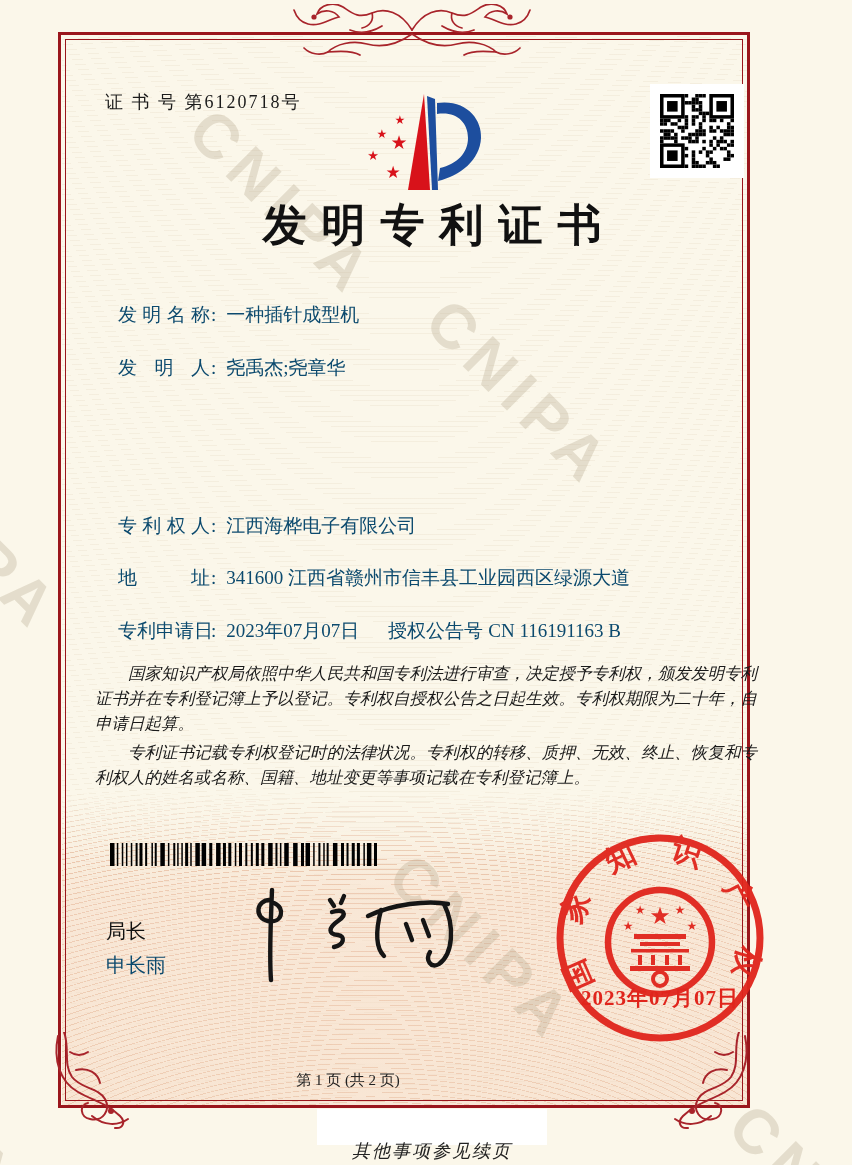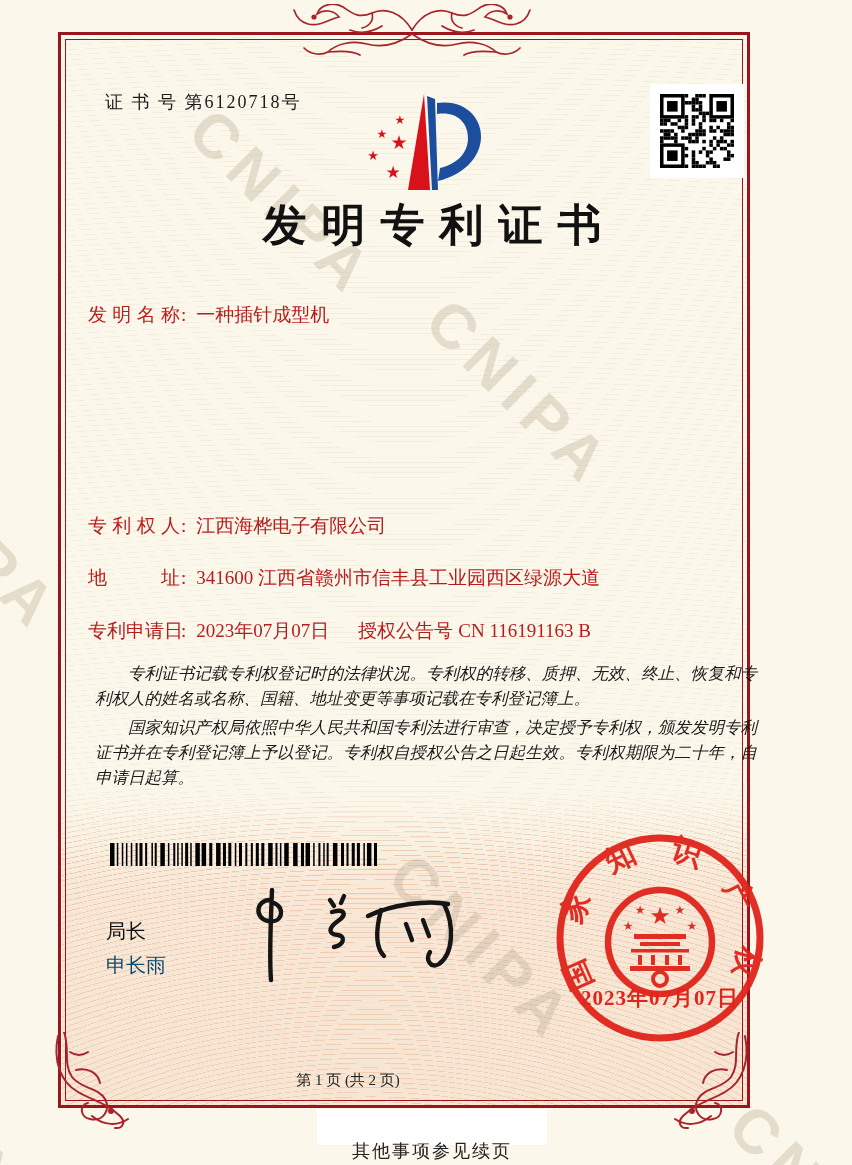--- a/index.html
+++ b/index.html
@@ -28,21 +28,21 @@
 
   
   .cert-no{position:absolute;left:105px;top:90px;font-size:18px;letter-spacing:2px;color:#1b1b1b;z-index:3;}
   .logo{position:absolute;left:358px;top:86px;z-index:3;}
   .qr-box{position:absolute;left:650px;top:84px;width:94px;height:94px;background:#fff;z-index:3;}
   .qr-box svg{position:absolute;left:10px;top:10px;}
   .title{position:absolute;left:0;top:196px;width:852px;text-align:center;font-size:44px;font-weight:bold;
     letter-spacing:15px;padding-left:27px;box-sizing:border-box;color:#111;z-index:3;}
 
   
-  .row{position:absolute;left:88px;white-space:nowrap;z-index:3;color:#b91c1c;}
+  .row{position:absolute;left:118px;white-space:nowrap;z-index:3;color:#0c4a6e;}
   .flabel{display:inline-block;width:92px;text-align:justify;text-align-last:justify;font-size:19px;vertical-align:baseline;}
   .fcolon{font-size:19px;margin:0 10px 0 1px;}
   .fval{font-size:19px;}
   .grant-no-group{position:absolute;left:270px;top:0;white-space:nowrap;}
   .grant-no-group .flabel{width:84px;}
 
   
   .body-text{position:absolute;left:95px;top:661px;width:662px;z-index:3;color:#1a1a1a;
     font-style:italic;font-size:16.5px;line-height:25px;text-align:justify;}
   .body-text p{margin:0 0 4px 0;text-indent:2em;}
@@ -59,21 +59,21 @@
 
   
   .seal{position:absolute;left:552px;top:830px;z-index:4;opacity:.95;}
   .seal-date{position:absolute;left:575px;top:984px;width:170px;text-align:center;z-index:4;
     font-size:21px;font-weight:bold;color:#e0251c;letter-spacing:1px;}
 
   
   .footer-page{position:absolute;left:58px;top:1071px;width:580px;text-align:center;font-size:15px;color:#222;z-index:3;}
   .note-box{position:absolute;left:317px;top:1109px;width:230px;height:36px;background:#ffffff;z-index:5;
     display:flex;align-items:center;justify-content:center;}
-  .note-box span{font-size:18px;letter-spacing:2px;color:#222;margin-top:48px;}
+  .note-box span{font-style:italic;font-size:18px;letter-spacing:2px;color:#222;margin-top:48px;}
 </style>
 </head>
 <body>
 
 <div class="page">
 
   <div class="texture"></div>
   <div class="waves"></div>
 
   <div class="wm" style="left:225px;top:95px;">CNIPA</div>
@@ -271,36 +271,39 @@
         <rect x="3.5238095238095237" y="52.857142857142854" width="17.61904761904762" height="17.61904761904762" fill="#fff"></rect>
         <rect x="7.0476190476190474" y="56.38095238095238" width="10.571428571428571" height="10.571428571428571" fill="#000"></rect>
       </svg>
   </div>
 
   <div class="title">发明专利证书</div>
 
   <div class="row" style="top:302px;">
     <span class="flabel">发明名称</span><span class="fcolon">:</span><span class="fval">一种插针成型机</span>
   </div>
+  <div class="row" style="top:355px;">
+    <span class="flabel">发明人</span><span class="fcolon">:</span><span class="fval">尧禹杰;尧章华</span>
+  </div>
   <div class="row" style="top:513px;">
     <span class="flabel">专利权人</span><span class="fcolon">:</span><span class="fval">江西海桦电子有限公司</span>
   </div>
   <div class="row" style="top:565px;">
     <span class="flabel">地址</span><span class="fcolon">:</span><span class="fval">341600 江西省赣州市信丰县工业园西区绿源大道</span>
   </div>
   <div class="row" style="top:618px;">
     <span class="flabel">专利申请日</span><span class="fcolon">:</span><span class="fval">2023年07月07日</span>
     <span class="grant-no-group">
       <span class="flabel">授权公告号</span><span class="fcolon">:</span><span class="fval">CN 116191163 B</span>
     </span>
   </div>
 
   <div class="body-text">
+    <p>国家知识产权局依照中华人民共和国专利法进行审查，决定授予专利权，颁发发明专利证书并在专利登记簿上予以登记。专利权自授权公告之日起生效。专利权期限为二十年，自申请日起算。</p>
     <p>专利证书记载专利权登记时的法律状况。专利权的转移、质押、无效、终止、恢复和专利权人的姓名或名称、国籍、地址变更等事项记载在专利登记簿上。</p>
-    <p>国家知识产权局依照中华人民共和国专利法进行审查，决定授予专利权，颁发发明专利证书并在专利登记簿上予以登记。专利权自授权公告之日起生效。专利权期限为二十年，自申请日起算。</p>
   </div>
 
   <svg class="barcode" id="barcode-svg" width="267" height="23" viewBox="0 0 267 23">
       <rect x="0" y="0" width="4.5" height="23" fill="#000"></rect>
       <rect x="6.806309617499965" y="0" width="1.5" height="23" fill="#000"></rect>
       <rect x="11.780707006706255" y="0" width="1.5" height="23" fill="#000"></rect>
       <rect x="15.921703412626734" y="0" width="1.5" height="23" fill="#000"></rect>
       <rect x="20.792195445761177" y="0" width="1.5" height="23" fill="#000"></rect>
       <rect x="25.604363680632957" y="0" width="2" height="23" fill="#000"></rect>
       <rect x="29.479659865135172" y="0" width="3" height="23" fill="#000"></rect>

